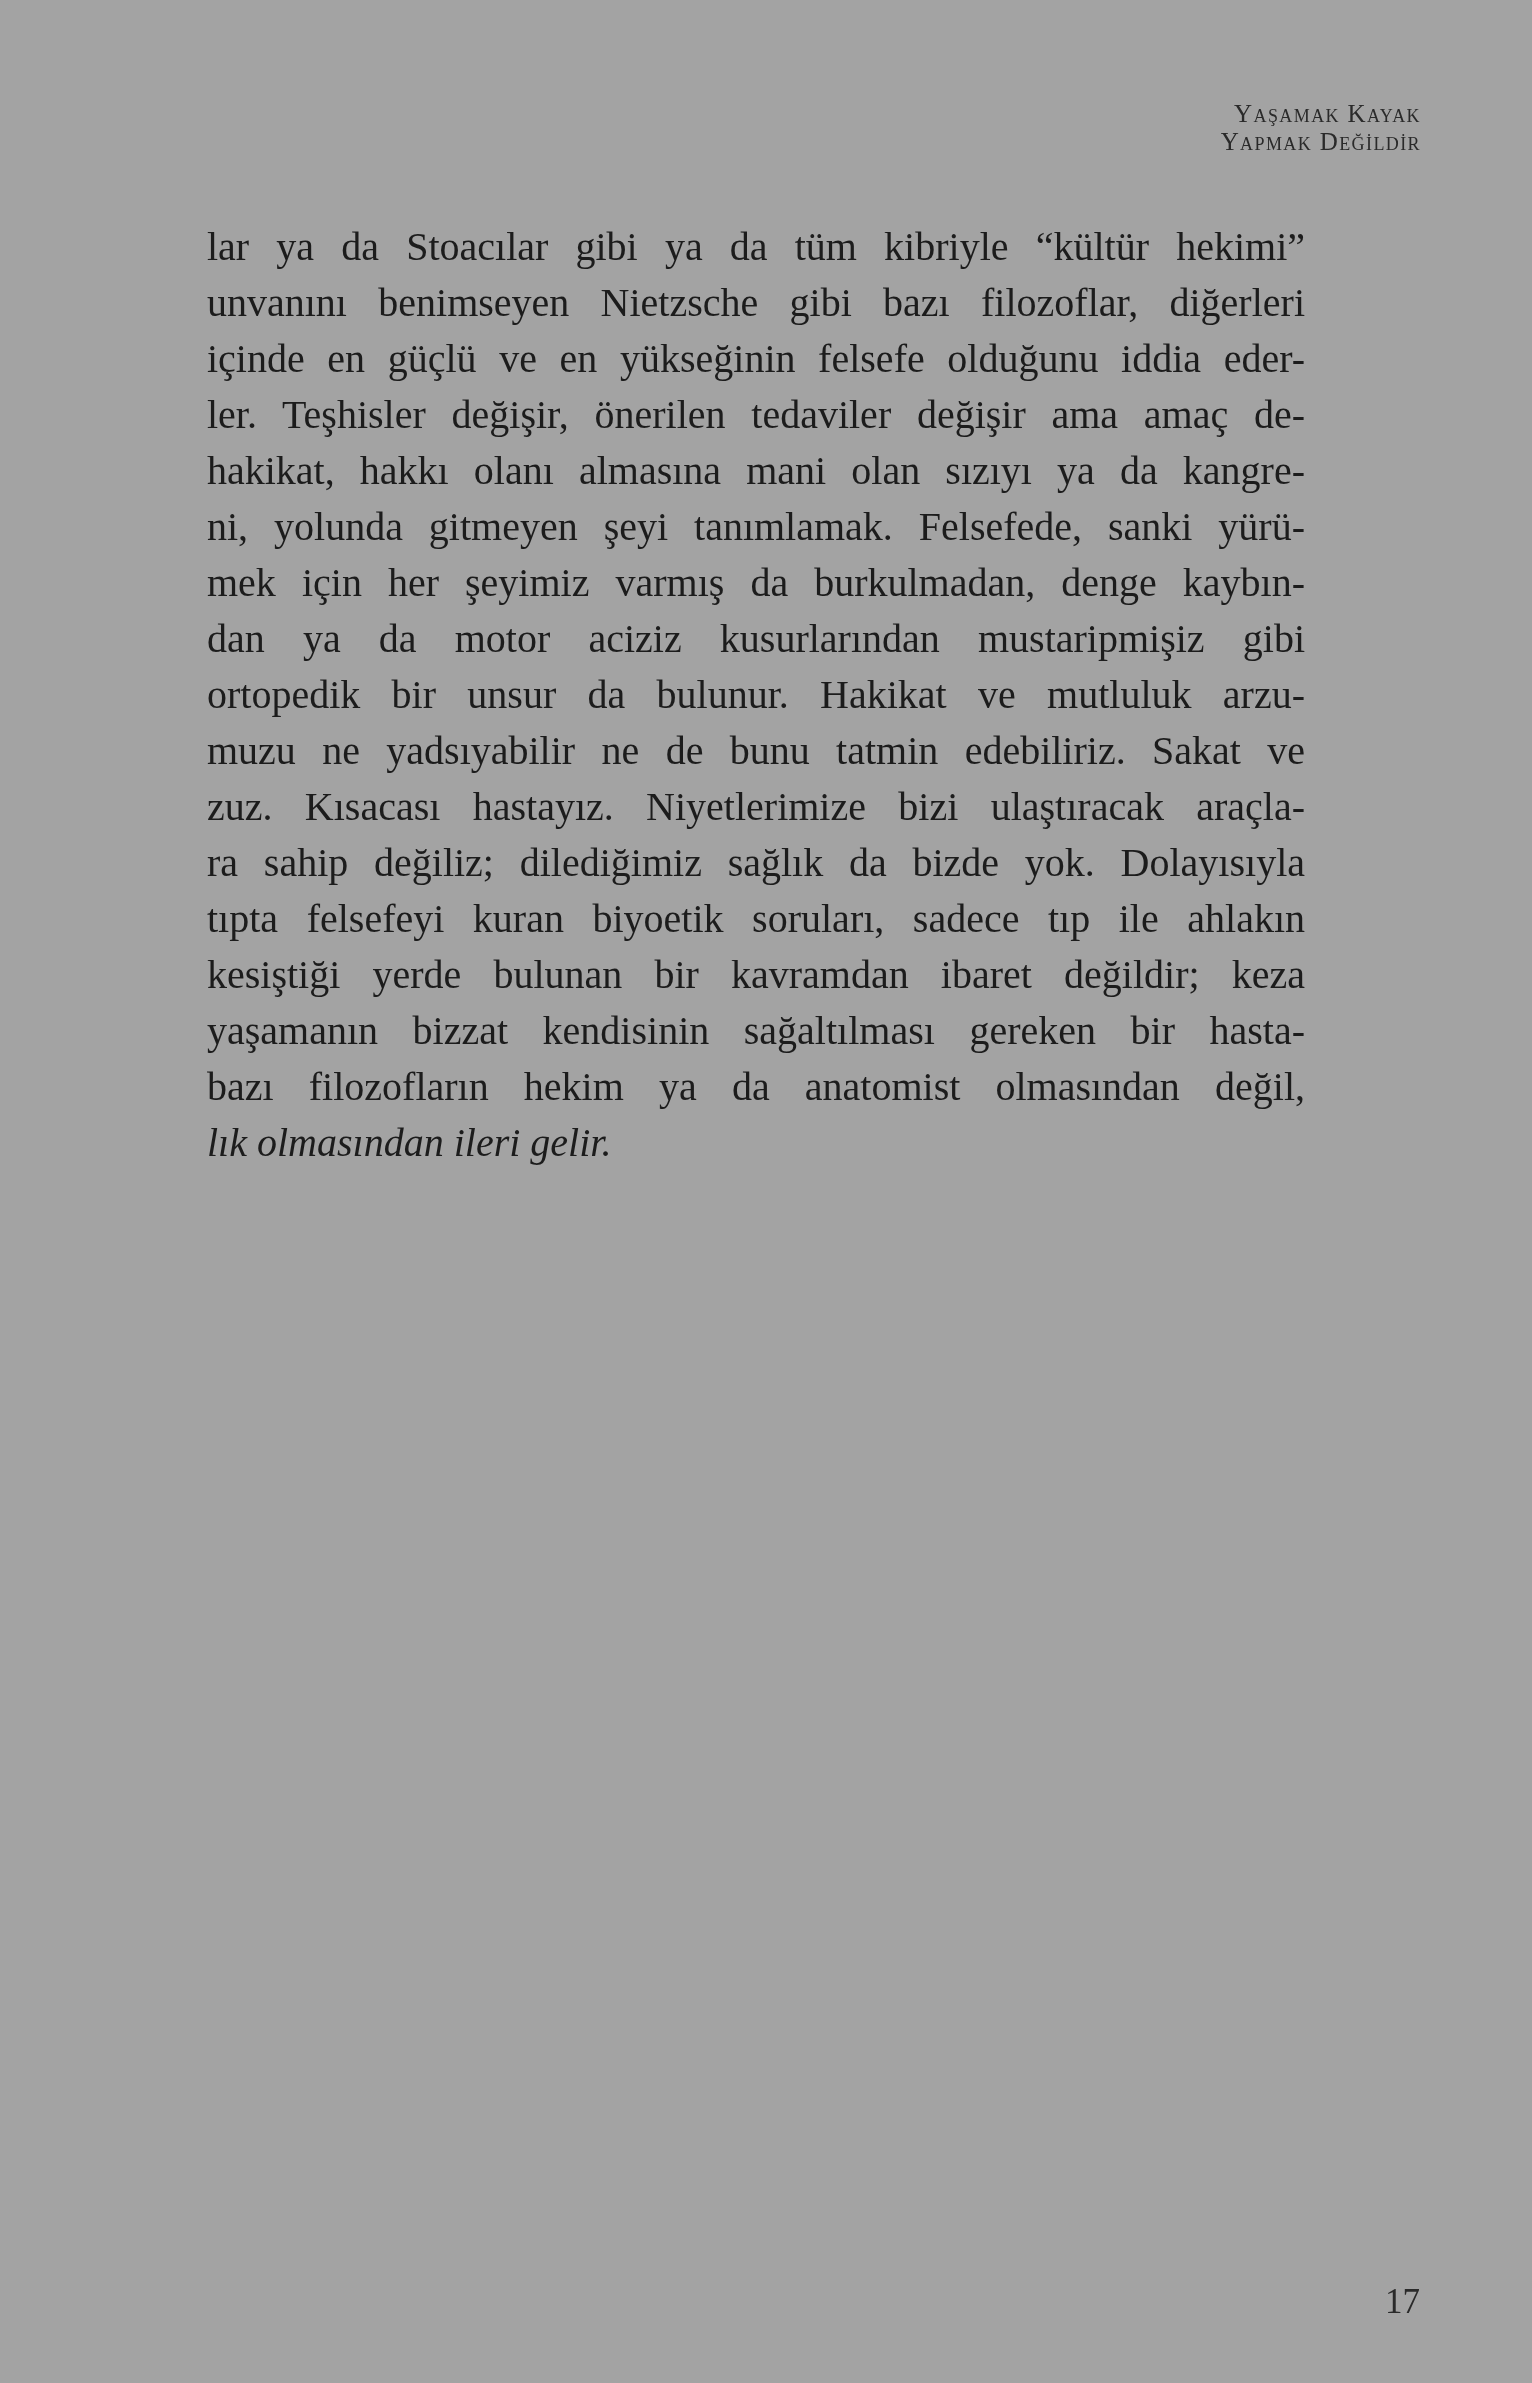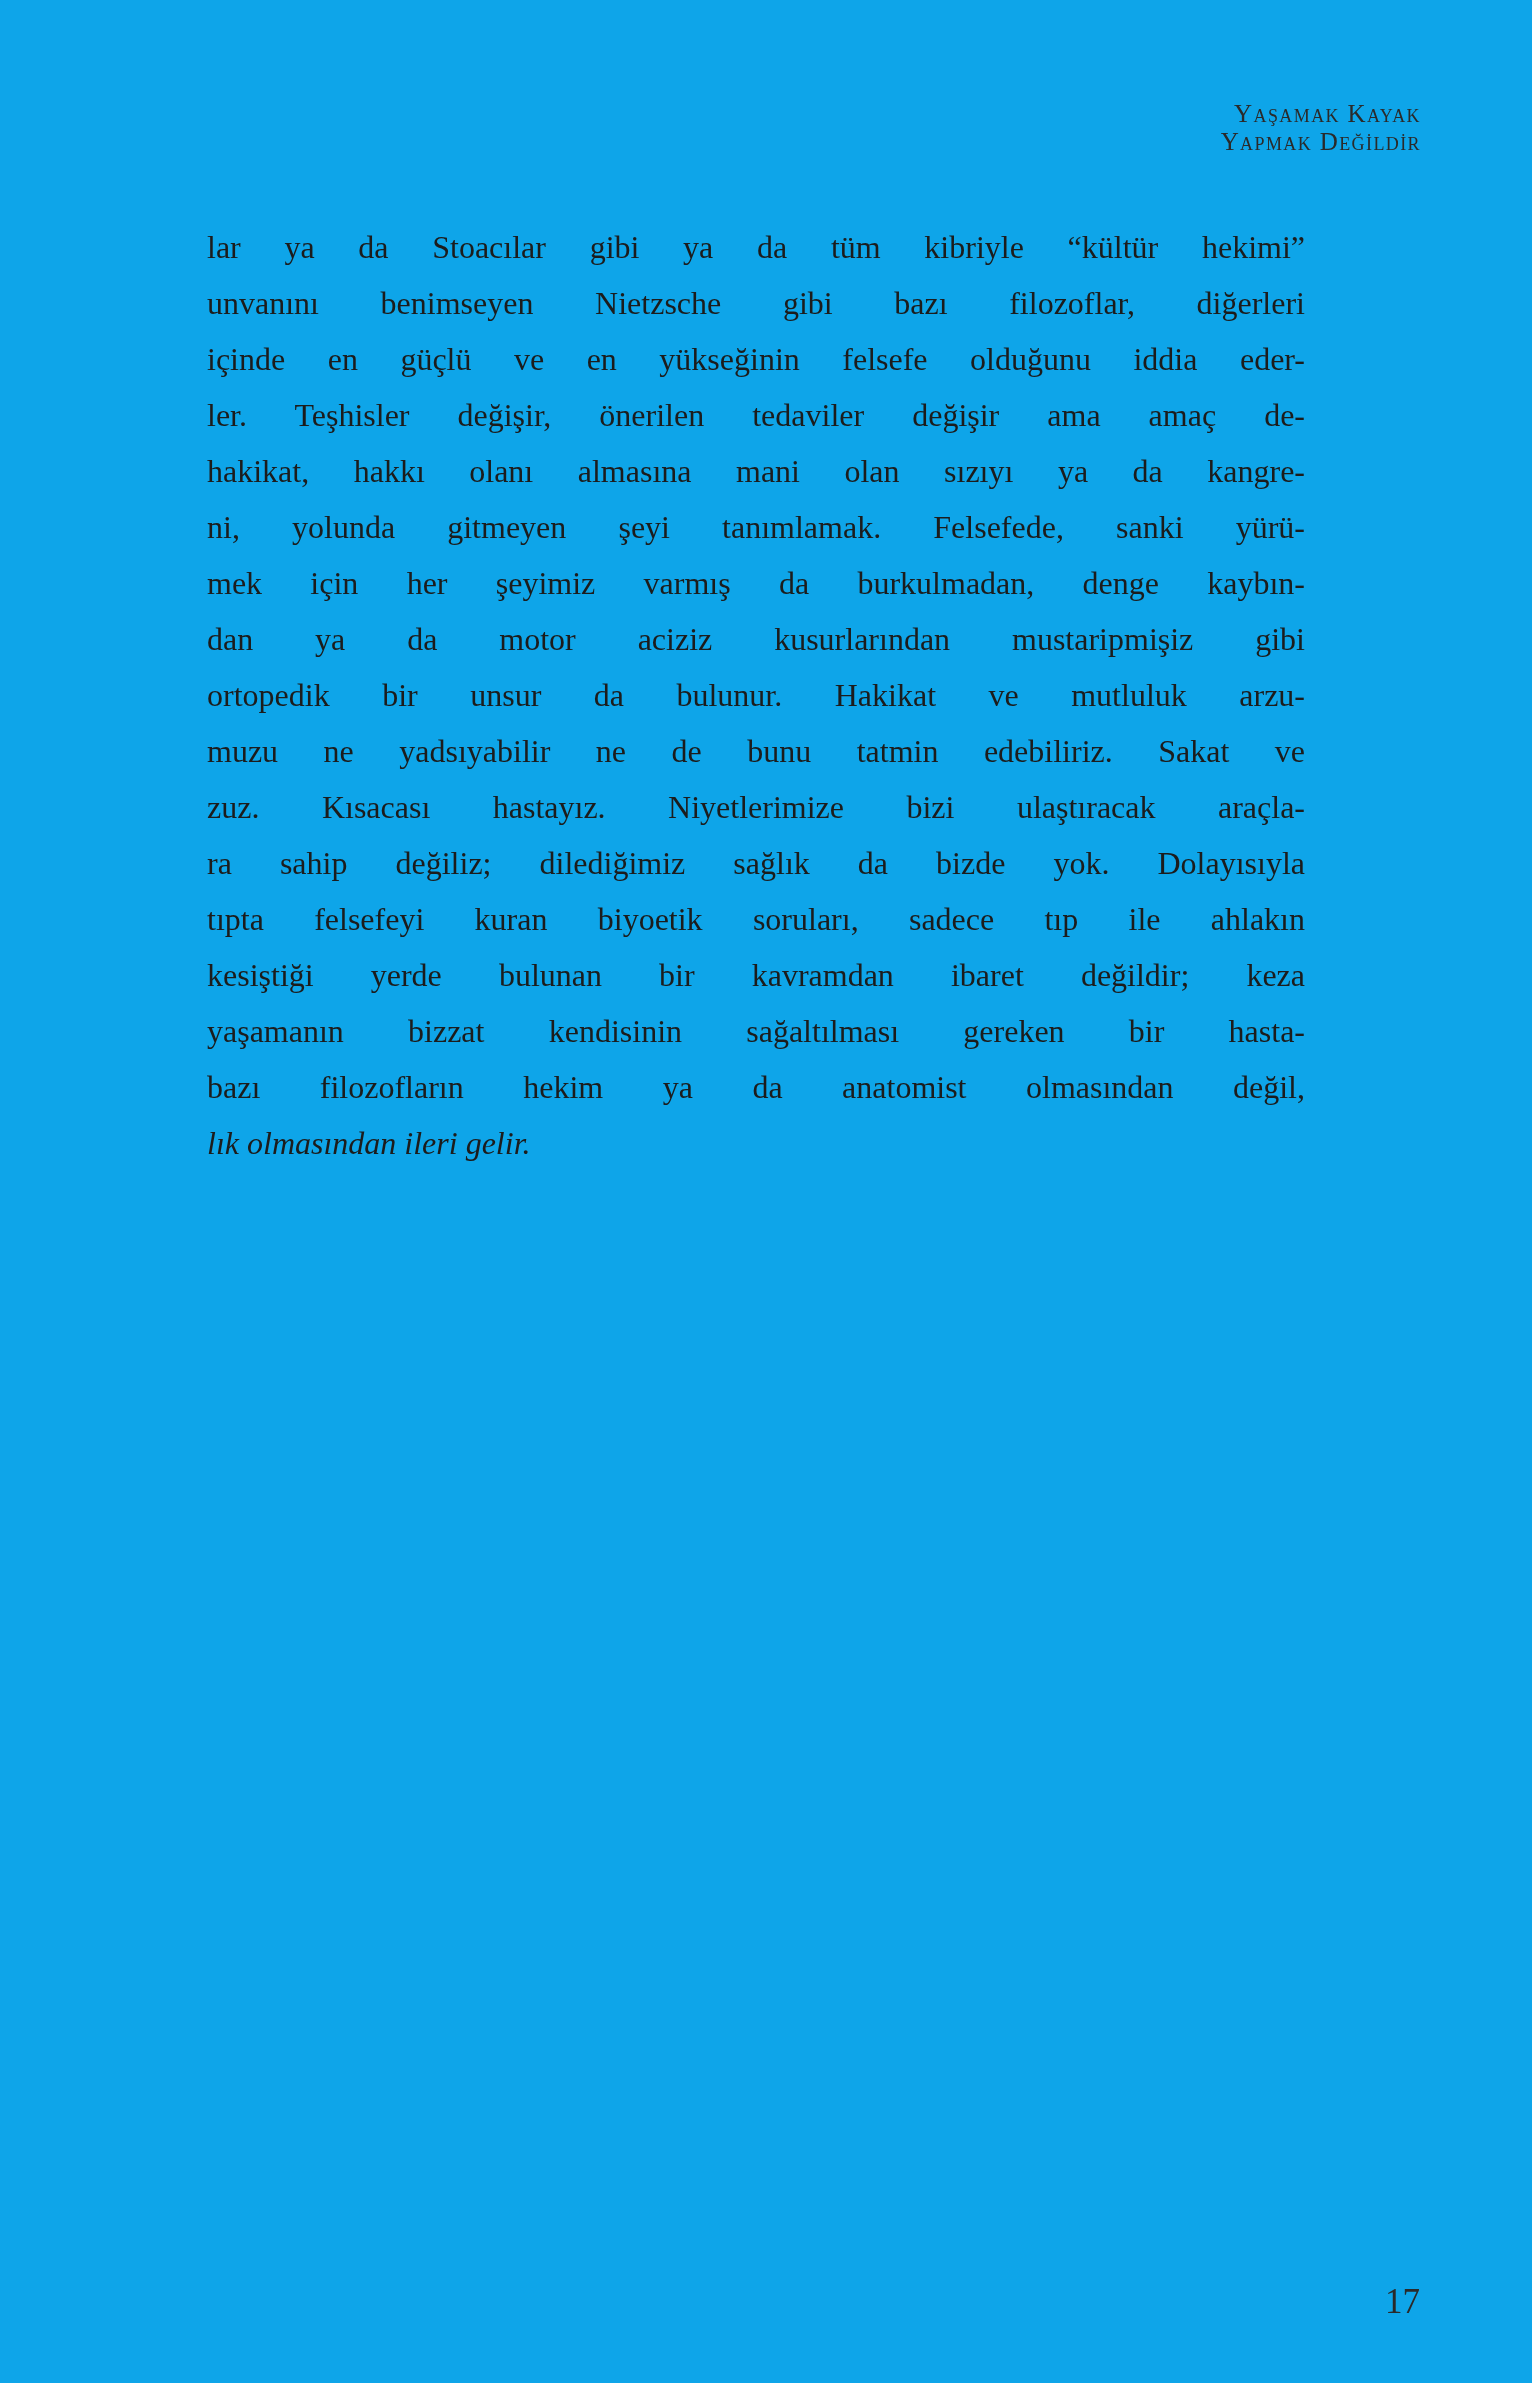--- a/index.html
+++ b/index.html
@@ -4,42 +4,42 @@
 <style>
   html, body {
     margin: 0;
     padding: 0;
     background: #ffffff;
   }
   .page {
     position: relative;
     width: 1532px;
     height: 2383px;
-    background: #0ea5e9;
+    background: #a3a3a3;
     font-family: "Liberation Serif", serif;
     color: #1c1c1c;
     overflow: hidden;
   }
   .running-head {
     position: absolute;
     top: 100px;
     right: 111px;
     text-align: right;
     font-variant: small-caps;
     font-size: 25px;
     line-height: 28px;
     letter-spacing: 1.4px;
     color: #2a2a2a;
   }
   .body-text {
     position: absolute;
     left: 207px;
     top: 219px;
     width: 1098px;
-    font-size: 32px;
+    font-size: 40px;
     line-height: 56px;
   }
   .body-text .line {
     text-align: justify;
     text-align-last: justify;
     white-space: normal;
   }
   .body-text .line:last-child {
     text-align-last: left;
     font-style: italic;

